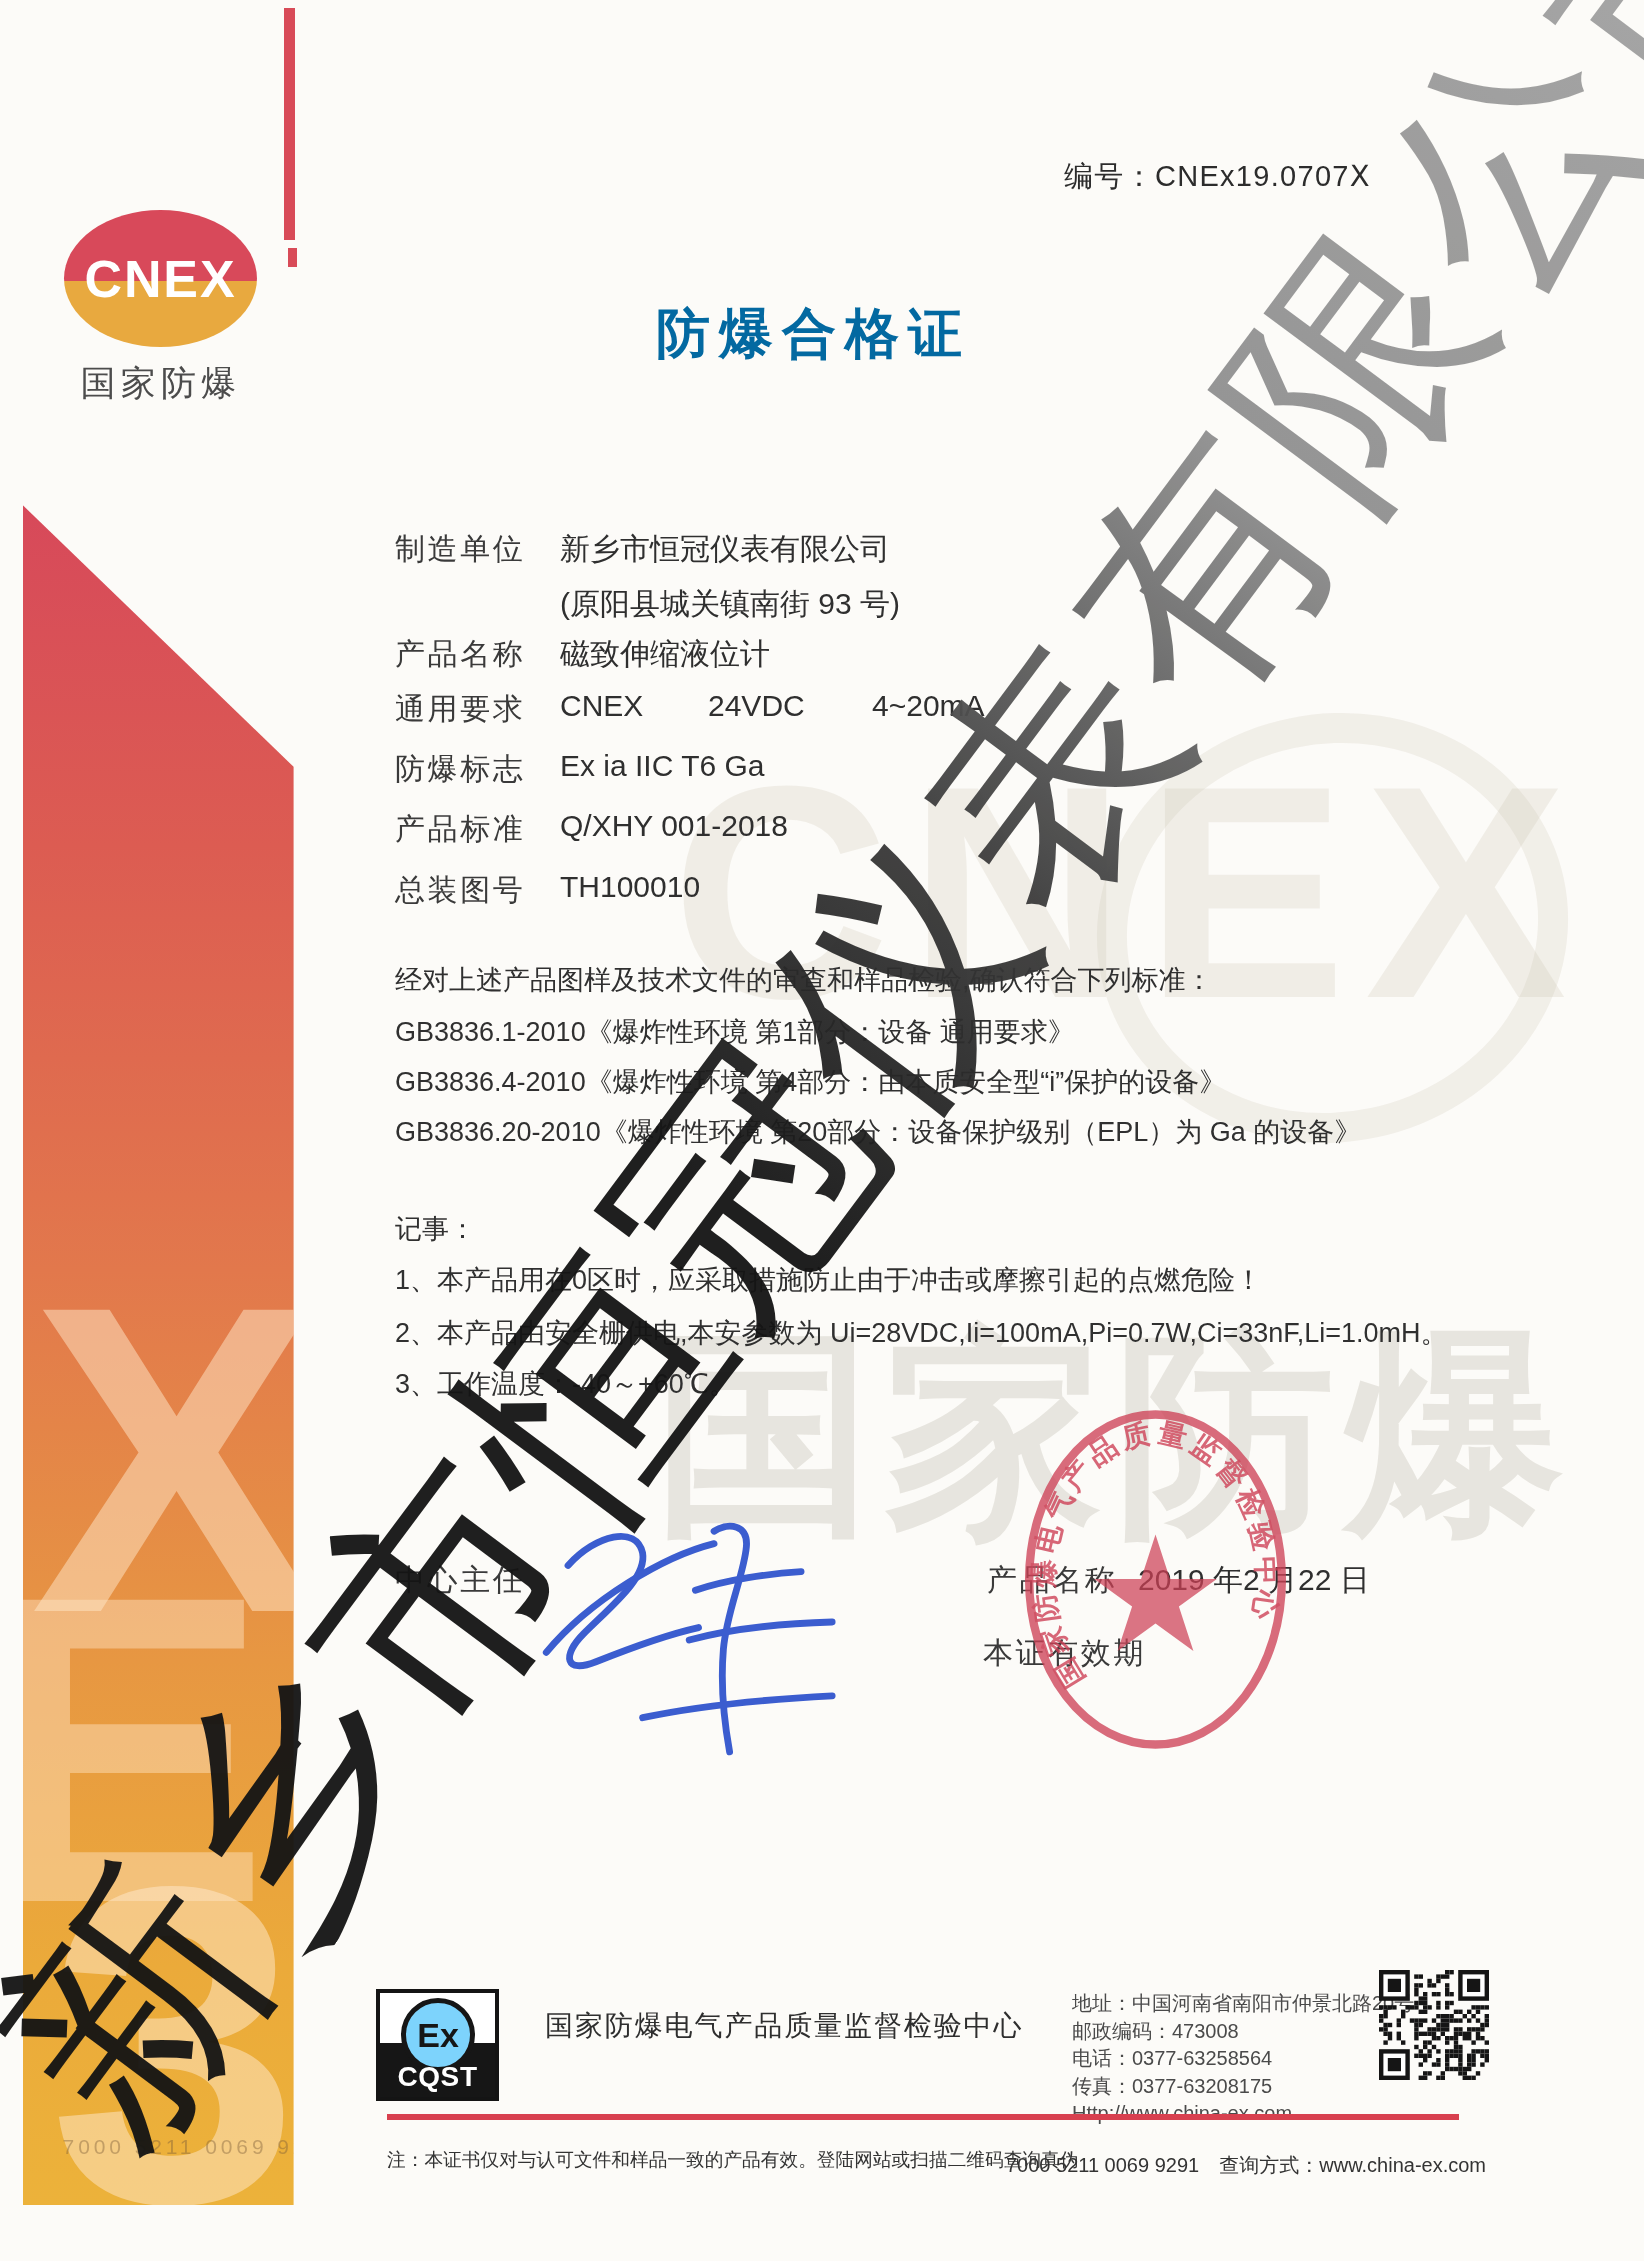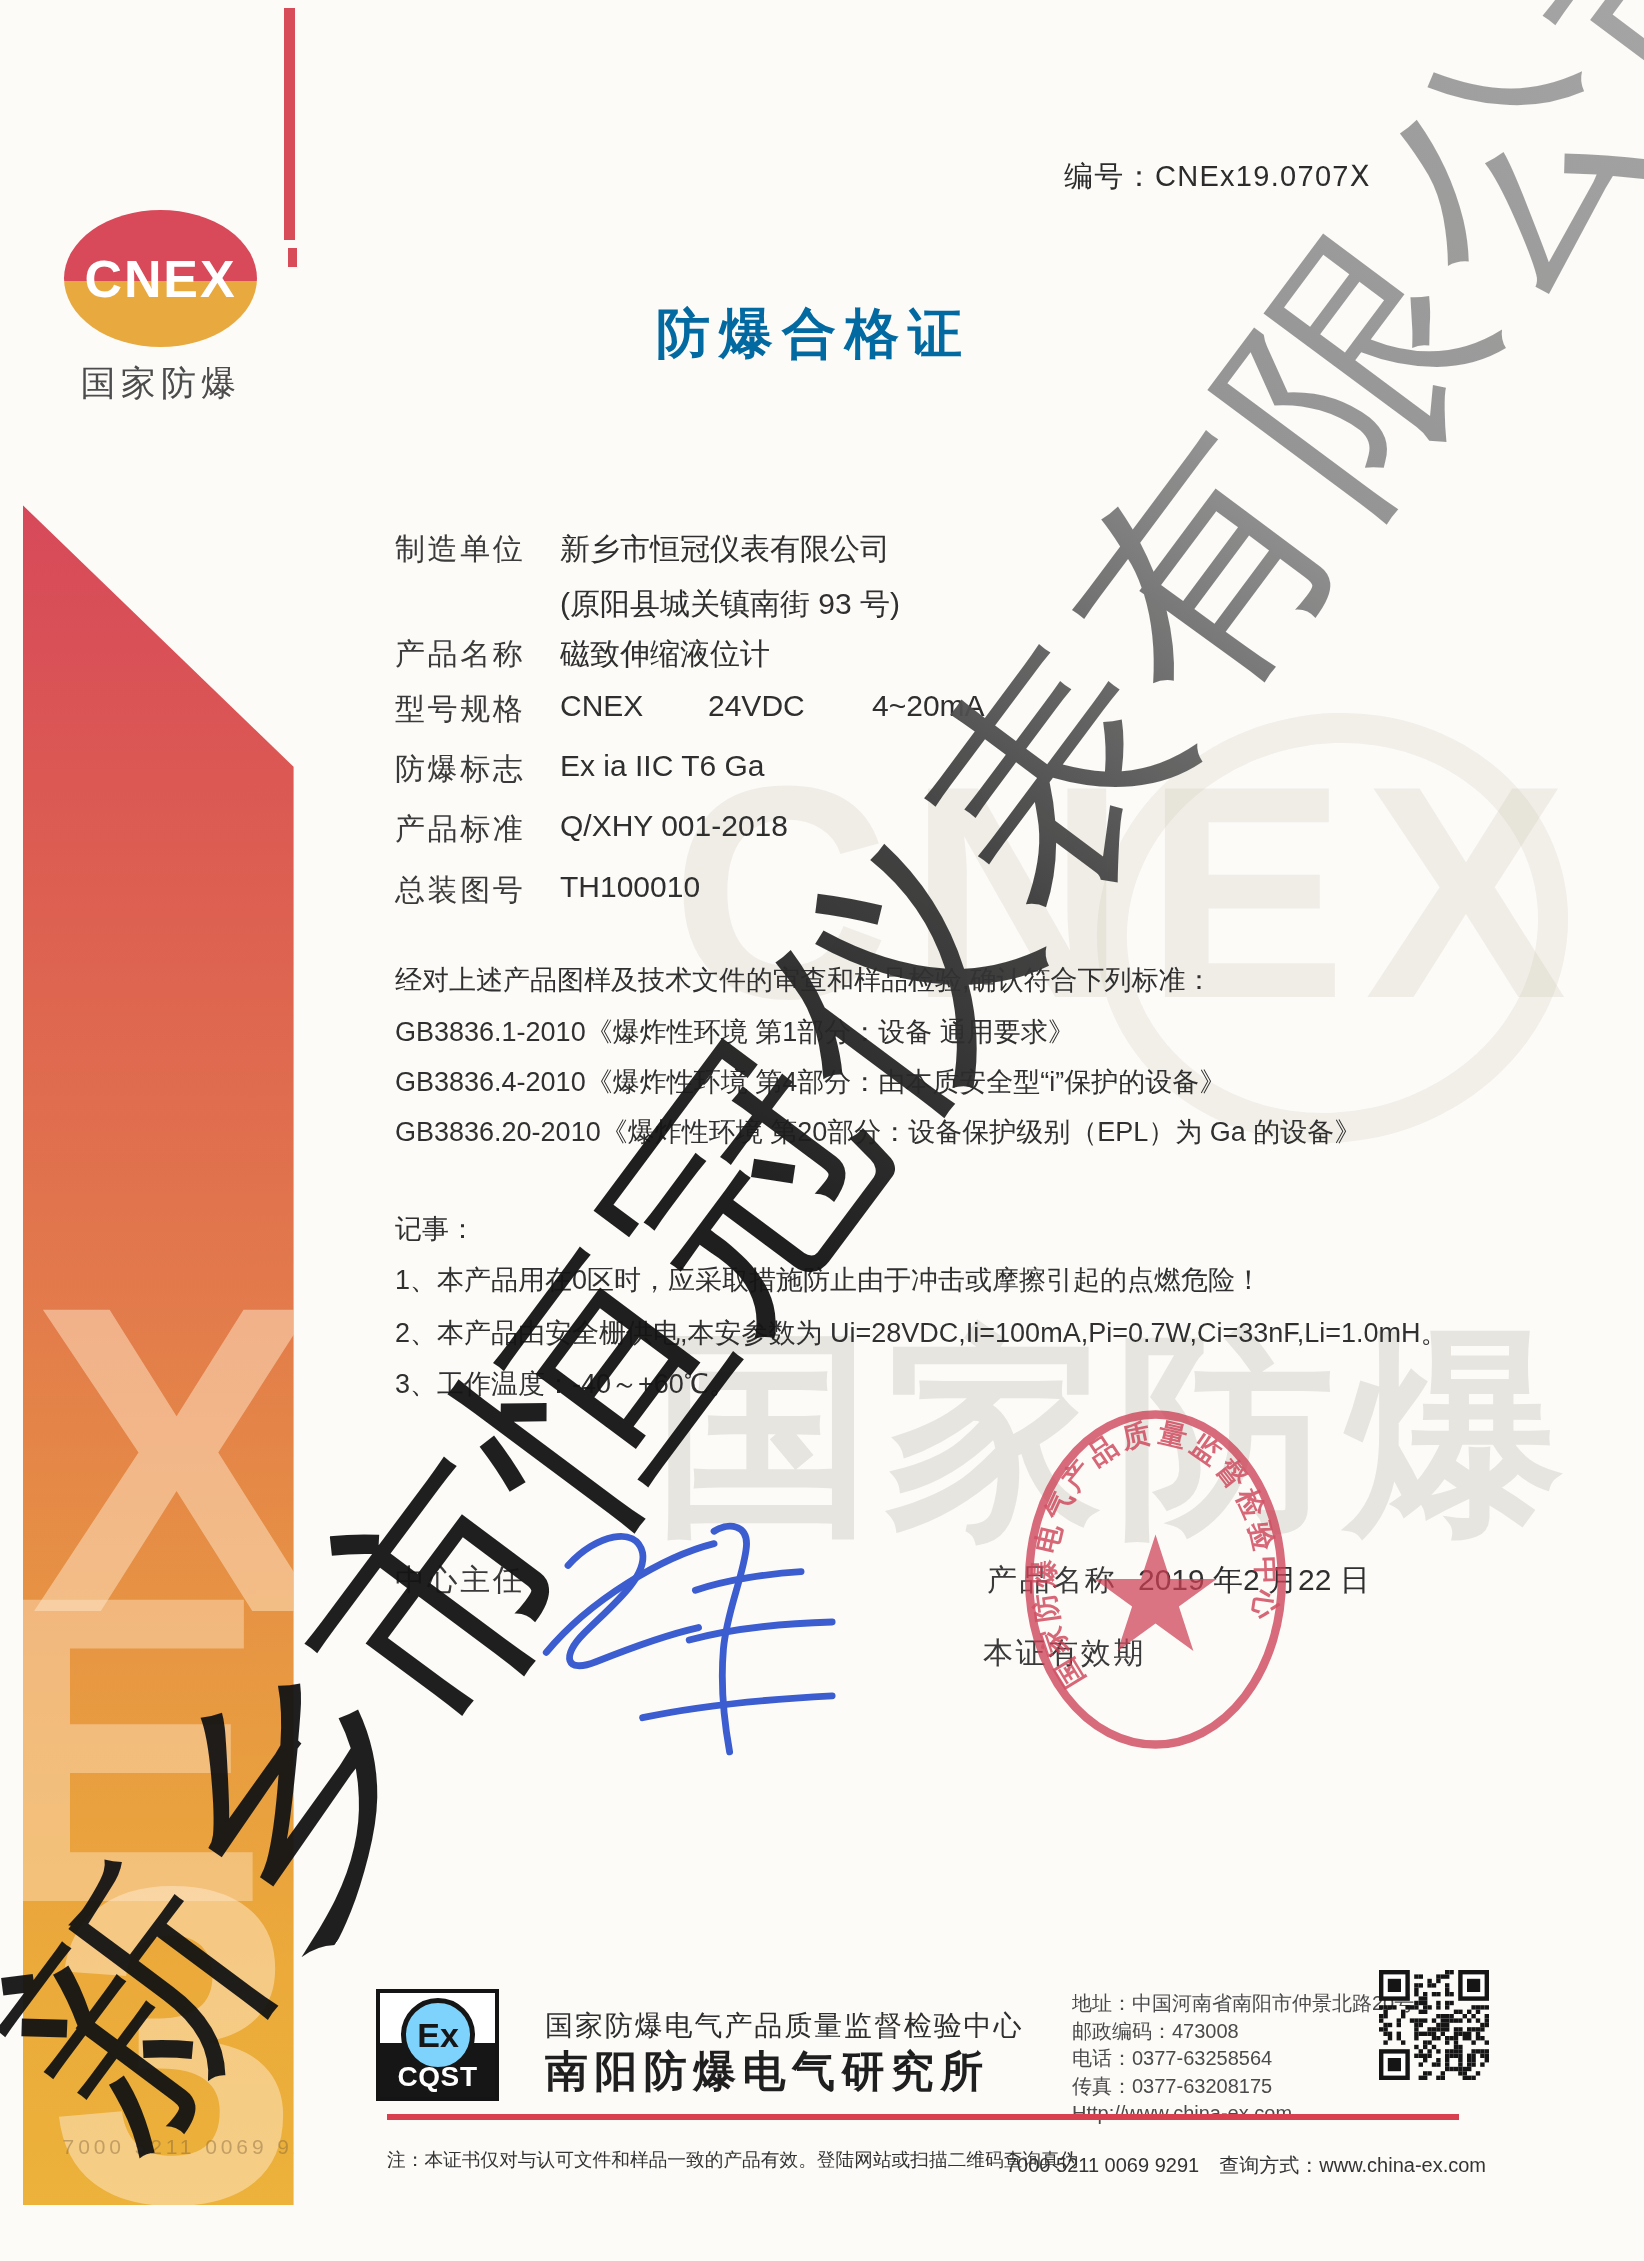--- a/index.html
+++ b/index.html
@@ -100,21 +100,21 @@
   <div class="abs serial">编号：CNEx19.0707Ⅹ</div>
   <div class="abs title">防爆合格证</div>
 
   <div class="abs flabel" style="left:395px;top:529px;">制造单位</div>
   <div class="abs fvalue" style="left:560px;top:529px;">新乡市恒冠仪表有限公司</div>
   <div class="abs fvalue" style="left:560px;top:584px;">(原阳县城关镇南街 93 号)</div>
 
   <div class="abs flabel" style="left:395px;top:634px;">产品名称</div>
   <div class="abs fvalue" style="left:560px;top:634px;">磁致伸缩液位计</div>
 
-  <div class="abs flabel" style="left:395px;top:689px;">型号规格</div>
+  <div class="abs flabel" style="left:395px;top:689px;">通用要求</div>
   <div class="abs fvalue" style="left:560px;top:689px;">CNEX</div>
   <div class="abs fvalue" style="left:708px;top:689px;">24VDC</div>
   <div class="abs fvalue" style="left:872px;top:689px;">4~20mA</div>
 
   <div class="abs flabel" style="left:395px;top:749px;">防爆标志</div>
   <div class="abs fvalue" style="left:560px;top:749px;">Ex ia IIC T6 Ga</div>
 
   <div class="abs flabel" style="left:395px;top:809px;">产品标准</div>
   <div class="abs fvalue" style="left:560px;top:809px;">Q/XHY 001-2018</div>
 
@@ -157,21 +157,20 @@
   </svg>
 
   <div class="abs ex-box">
     <div class="ex-black"></div>
     <div class="ex-circle">
       <span>Ex</span>
     </div>
     <div class="ex-cqst">CQST</div>
   </div>
   <div class="abs f-center">国家防爆电气产品质量监督检验中心</div>
-  <div class="abs f-inst">南阳防爆电气研究所</div>
 
   <div class="abs f-addr">
     <div>地址：中国河南省南阳市仲景北路20号</div>
     <div>邮政编码：473008</div>
     <div>电话：0377-63258564</div>
     <div>传真：0377-63208175</div>
     <div>Http://www.china-ex.com</div>
   </div>
 
   <div class="abs qr" id="qr"><svg viewBox="0 0 200 200" width="100%" height="100%">

